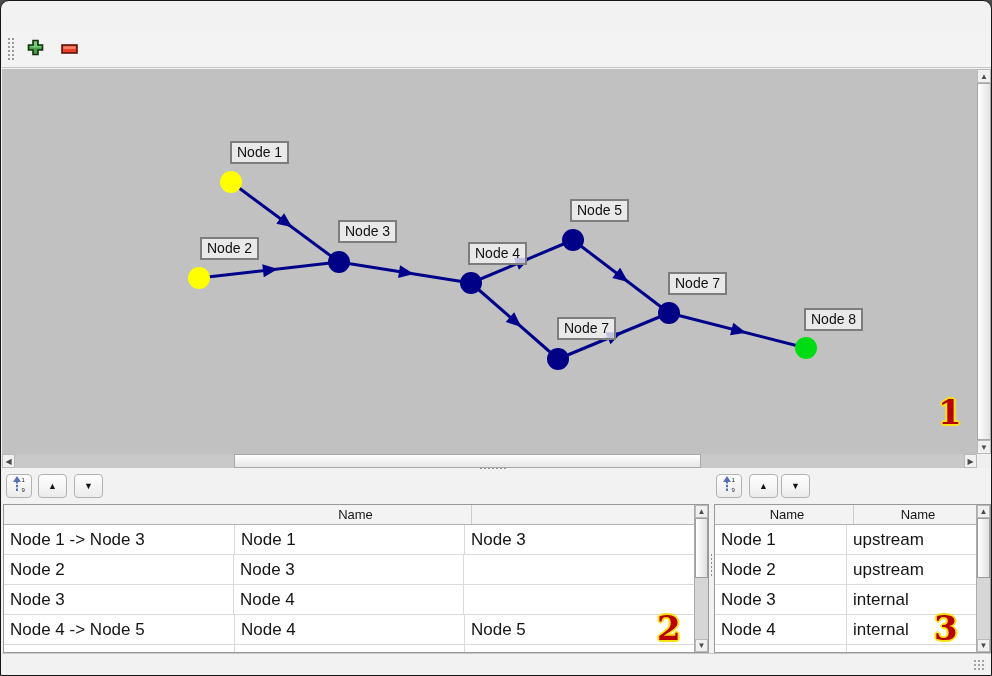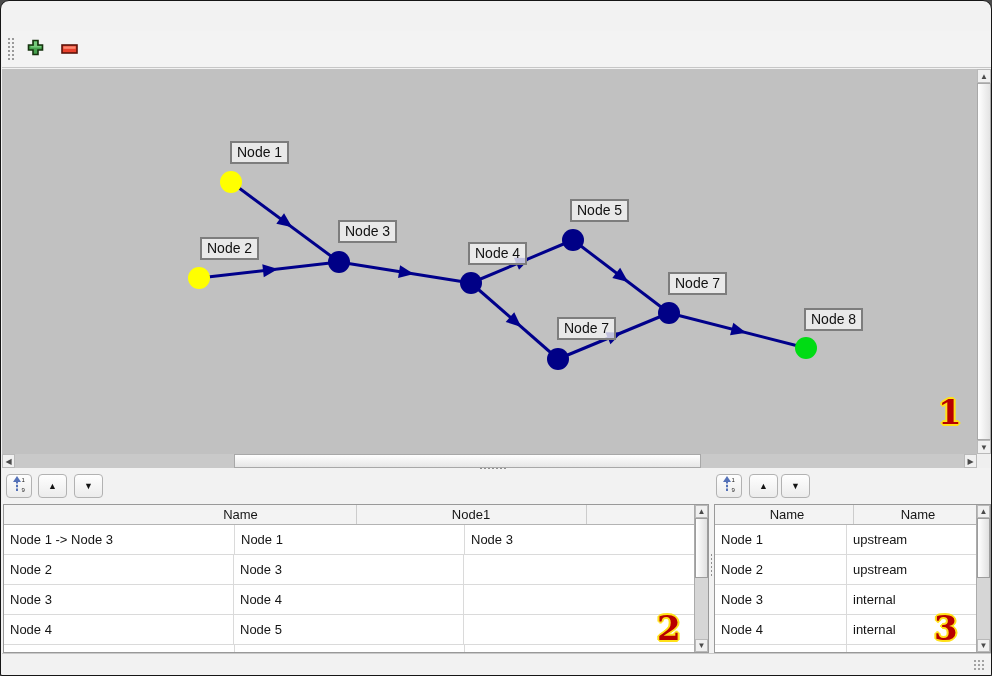--- a/index.html
+++ b/index.html
@@ -68,21 +68,21 @@
   .grid { position:absolute; top:36px; border:1px solid #999999; background:#ffffff; overflow:hidden; }
   .grid-left { left:1px; width:706px; height:149px; }
   .grid-right { left:1px; width:277px; height:149px; }
   .grid-head { display:flex; height:20px; background:#f3f3f3; border-bottom:1px solid #b3b3b3;justify-content:center; }
   .hcell { display:flex; align-items:center; justify-content:center; font-size:13px; color:#151515;
     border-right:1px solid #cccccc; height:100%; }
   .grid-body { position:relative; overflow:hidden; }
   .gb-left { width:691px; height:128px; }
   .gb-right { width:262px; height:128px; }
   .grow { display:flex; height:30px; background:#ffffff; border-bottom:1px solid #dadada; }
-  .gcell { display:flex; align-items:center; font-size:13px; color:#141414; padding-left:6px;
+  .gcell { display:flex; align-items:center; font-size:17px; color:#141414; padding-left:6px;
     border-right:1px solid #dadada; height:100%; overflow:hidden; white-space:nowrap; }
   .tscroll { position:absolute; top:0; right:0; width:14px; height:147px; background:#d6d6d6; border-left:1px solid #ababab; }
   .tscroll .sb-arrow { position:absolute; left:0; width:13px; height:13px; }
   .ts-up { top:0; }
   .ts-down { bottom:0; }
   .ts-thumb { position:absolute; left:0; top:13px; width:13px; height:60px;
     background:linear-gradient(to right,#ffffff,#e0e0e0); border:1px solid #9d9d9d; }
   .marker2 { left:655px; top:143px; }
   .marker3 { left:932px; top:143px; }
 
@@ -187,37 +187,37 @@
       </div>
       <div class="btn" style="left:36px;width:29px;">
         <span class="tri">▲</span>
       </div>
       <div class="btn" style="left:72px;width:29px;">
         <span class="tri">▼</span>
       </div>
       <div class="grid grid-left" id="left-grid">
         <div class="grid-head">
             <div class="hcell" style="width: 231px;">Name</div>
-            <div class="hcell" style="width: 230px;">Node1</div>
           </div>
         <div class="grid-body gb-left">
             <div class="grow">
               <div class="gcell" style="width: 231px;">Node 1 -&gt; Node 3</div>
               <div class="gcell" style="width: 230px;">Node 1</div>
               <div class="gcell" style="width: 230px;">Node 3</div>
             </div>
             <div class="grow">
               <div class="gcell" style="width: 230px;">Node 2</div>
               <div class="gcell" style="width: 230px;">Node 3</div>
             </div>
             <div class="grow">
               <div class="gcell" style="width: 230px;">Node 3</div>
               <div class="gcell" style="width: 230px;">Node 4</div>
             </div>
             <div class="grow">
+              <div class="gcell" style="width: 231px;">Node 4 -&gt; Node 5</div>
               <div class="gcell" style="width: 230px;">Node 4</div>
               <div class="gcell" style="width: 230px;">Node 5</div>
             </div>
             <div class="grow">
               <div class="gcell" style="width: 231px;"></div>
               <div class="gcell" style="width: 230px;"></div>
               <div class="gcell" style="width: 230px;"></div>
             </div>
           </div>
         <div class="tscroll">

